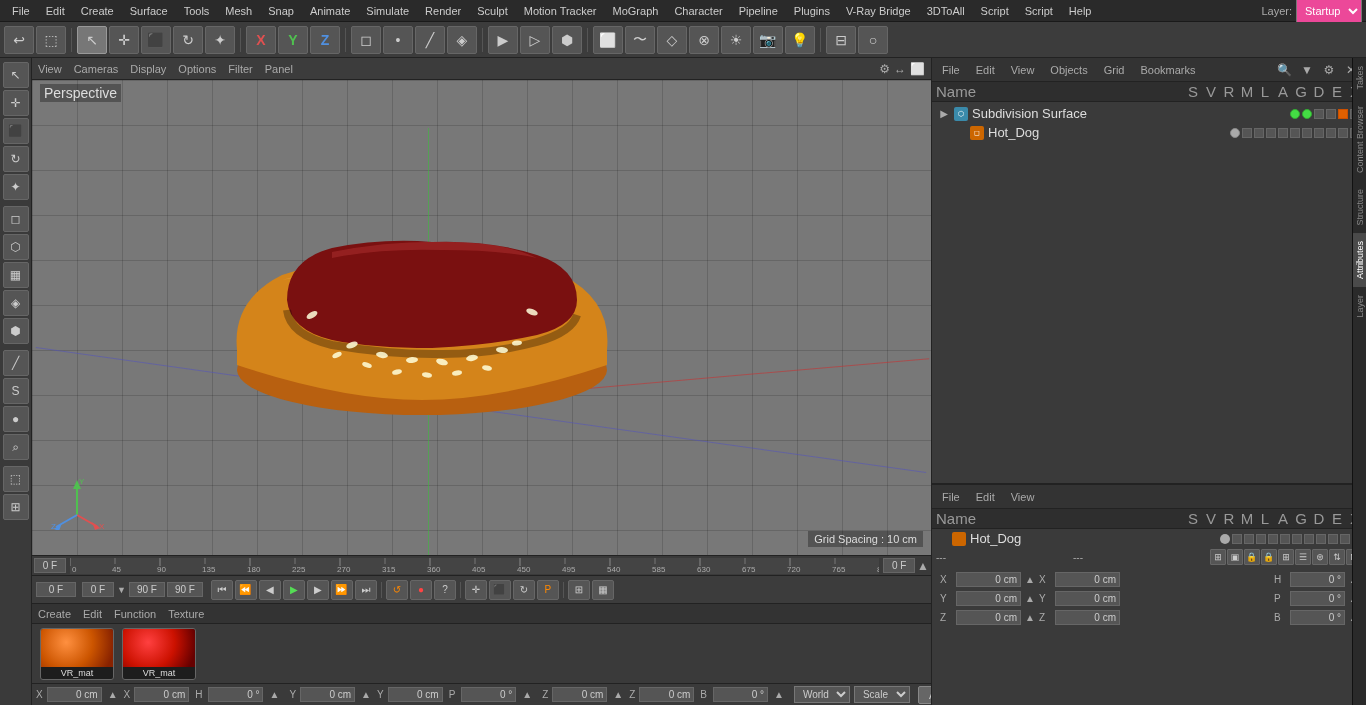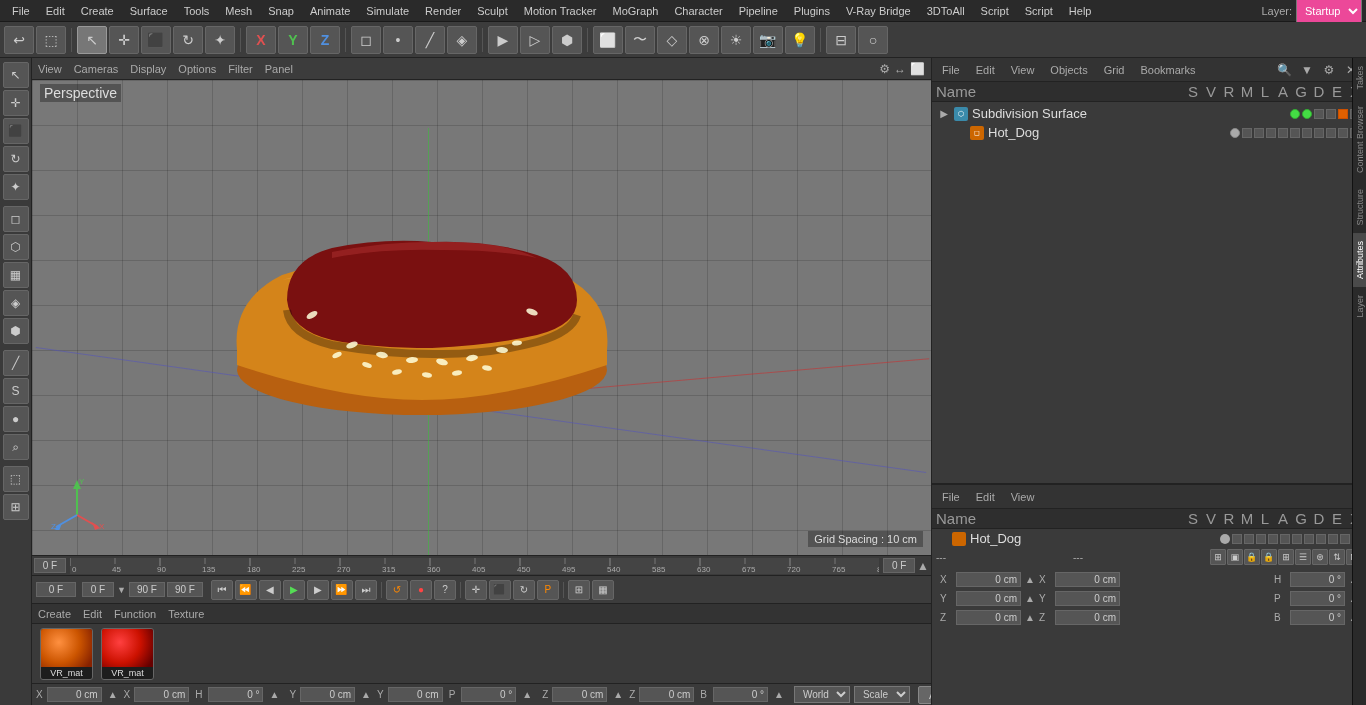--- a/index.html
+++ b/index.html
@@ -51,21 +51,21 @@
     .transport { background: #3c3c3c; height: 28px; display: flex; align-items: center; padding: 0 4px; border-top: 1px solid #222; flex-shrink: 0; gap: 2px; }
     .transport-input { background: #555; border: 1px solid #666; color: #ccc; width: 40px; font-size: 10px; text-align: center; padding: 1px 2px; }
     .transport-btn { width: 22px; height: 20px; background: #555; border: 1px solid #666; border-radius: 2px; display: flex; align-items: center; justify-content: center; cursor: pointer; color: #ccc; font-size: 10px; }
     .transport-sep { width: 1px; height: 16px; background: #555; margin: 0 2px; }
 
     
     .material-panel { background: #3a3a3a; height: 80px; border-top: 1px solid #222; flex-shrink: 0; display: flex; flex-direction: column; }
     .material-tabs { background: #333; height: 20px; display: flex; align-items: center; padding: 0 6px; gap: 12px; border-bottom: 1px solid #222; }
     .material-tab { color: #aaa; font-size: 11px; cursor: pointer; }
     .material-content { flex: 1; display: flex; align-items: center; padding: 4px 8px; gap: 8px; overflow-x: auto; }
-    .material-swatch { width: 53px; height: 52px; border-radius: 3px; cursor: pointer; display: flex; flex-direction: column; align-items: center; justify-content: flex-end; border: 1px solid #666; overflow: hidden; }
+    .material-swatch { width: 74px; height: 52px; border-radius: 3px; cursor: pointer; display: flex; flex-direction: column; align-items: center; justify-content: flex-end; border: 1px solid #666; overflow: hidden; }
     .swatch-preview { width: 100%; height: 38px; }
     .swatch-label { font-size: 9px; color: #ddd; text-align: center; padding: 1px 0; width: 100%; background: rgba(0,0,0,0.5); }
 
     
     .status-bar { background: #2a2a2a; height: 20px; display: flex; align-items: center; padding: 0 8px; border-top: 1px solid #111; flex-shrink: 0; }
     .status-text { color: #aaa; font-size: 10px; }
 
     
     .coord-bar { background: #3a3a3a; height: 22px; display: flex; align-items: center; padding: 0 4px; gap: 4px; border-top: 1px solid #222; flex-shrink: 0; }
     .coord-label { color: #aaa; font-size: 10px; width: 10px; }

